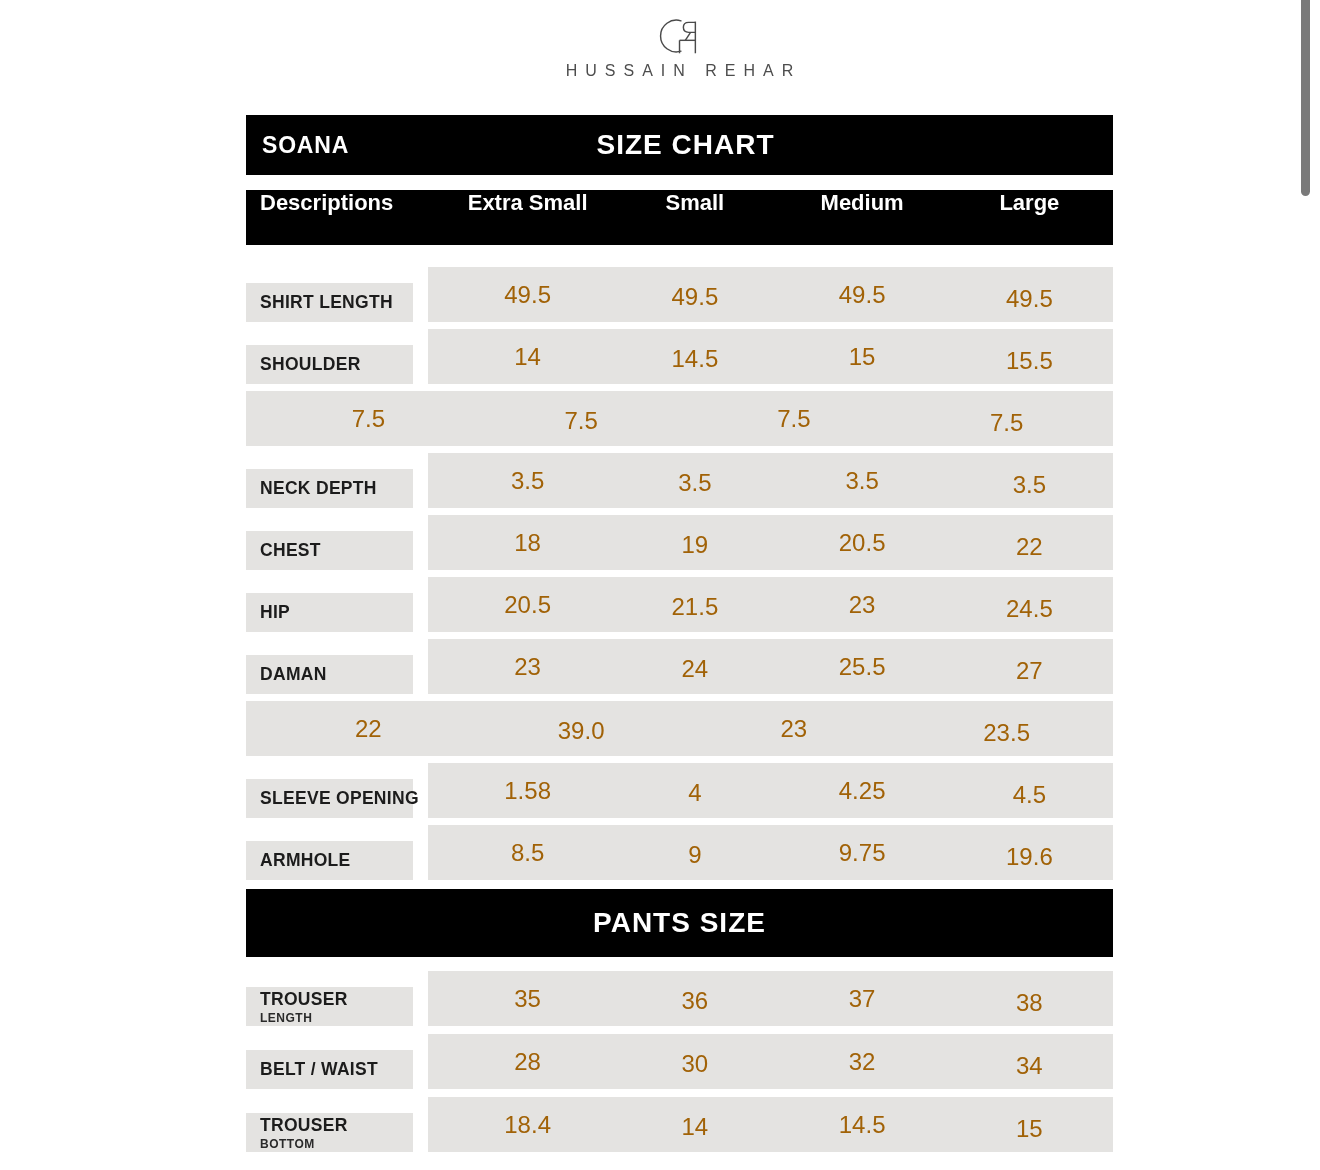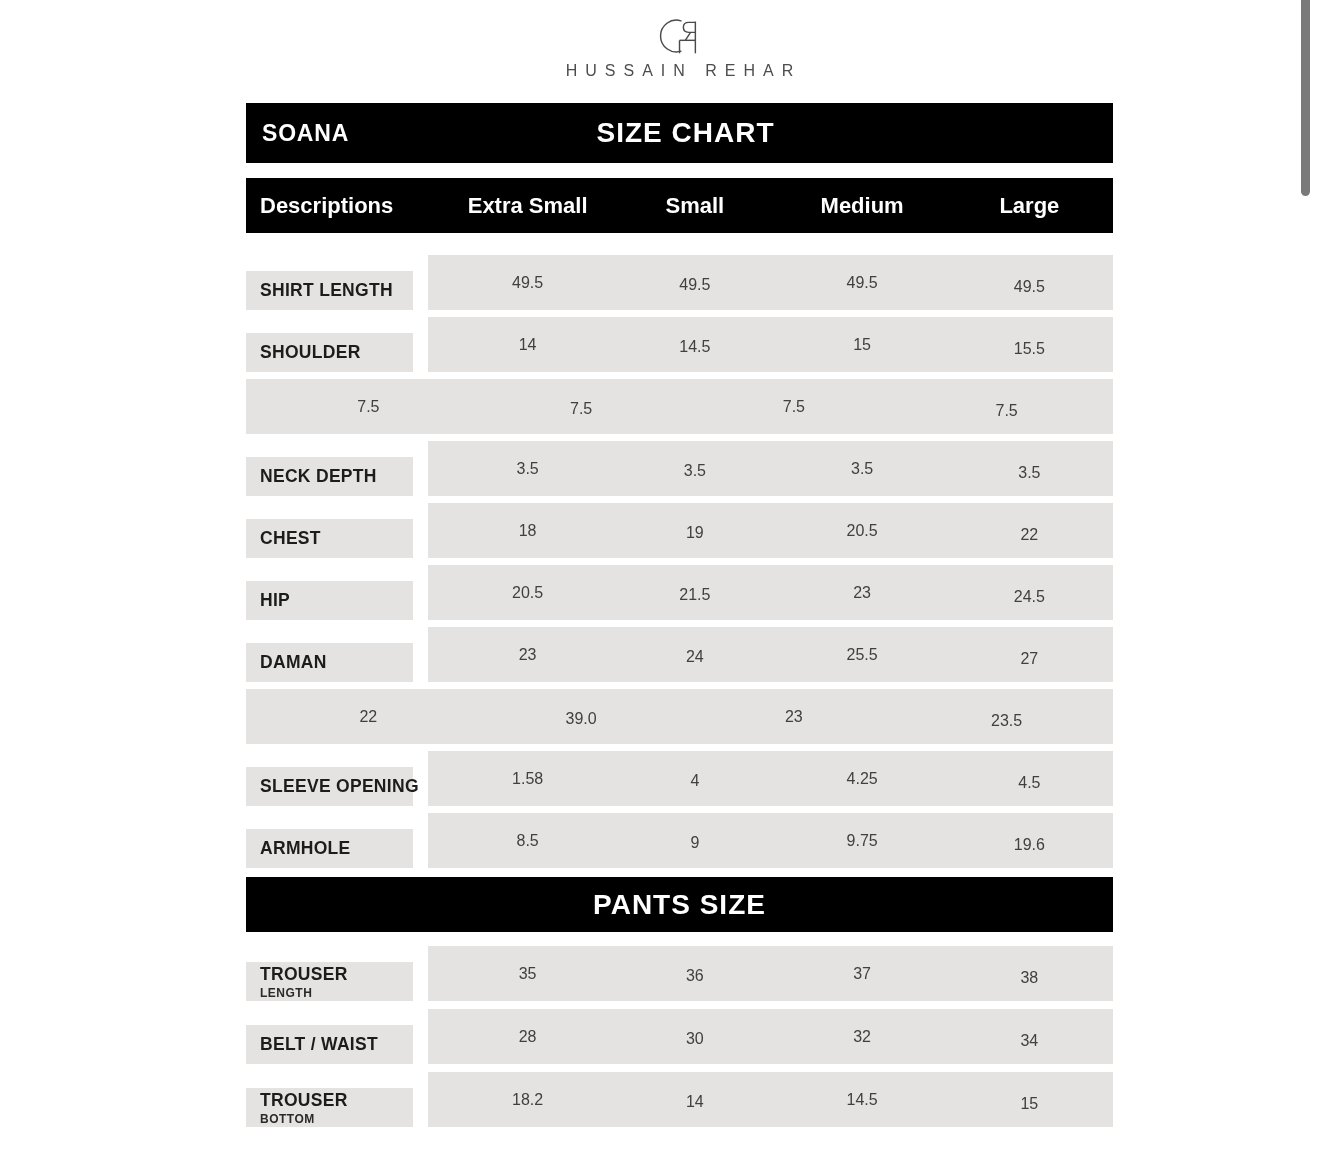--- a/index.html
+++ b/index.html
@@ -27,21 +27,21 @@
   
   .chart {
     position: absolute;
     left: 246px;
     top: 0;
     width: 867px;
   }
 
   
   .brand-block {
-    height: 103px;
+    height: 115px;
     display: flex;
     flex-direction: column;
     align-items: center;
     justify-content: flex-start;
     padding-top: 12px;
   }
   .monogram { width: 48px; height: 48px; }
   .brand-name {
     margin-top: 2px;
     font-size: 16px;
@@ -75,21 +75,20 @@
     text-align: center;
     font-size: 28px;
     font-weight: 700;
     letter-spacing: 1px;
     padding-left: 12px;
   }
   .cols-bar {
     margin-top: 15px;
     height: 55px;
     display: flex;
-    align-items: center;
     margin-bottom: 22px;
   }
   .cols-label-area {
     width: 182px;
     padding-left: 14px;
     font-size: 22px;
     font-weight: 600;
   }
   .cols-vals {
     flex: 1;
@@ -133,32 +132,32 @@
   }
   .label-sub:empty { display: none; }
   .row-vals {
     flex: 1;
     background: #e4e3e1;
     display: grid;
     grid-template-columns: repeat(4, 1fr);
     padding-left: 16px;
     align-items: center;
     text-align: center;
-    font-size: 16px;
+    font-size: 24px;
     font-weight: 500;
-    color: #404040;
+    color: #a16207;
   }
   
   .row-vals .val { position: relative; }
   .row-vals .val:nth-child(2) { top: 2px; }
   .row-vals .val:nth-child(4) { top: 4px; }
 
   .pants-bar {
     margin-top: 9px;
-    height: 55px;
+    height: 68px;
     display: flex;
     align-items: center;
     justify-content: center;
     font-size: 28px;
     font-weight: 700;
     letter-spacing: 1px;
     margin-bottom: 14px;
   }
   .pants-rows .row { margin-bottom: 8px; }
 </style>
@@ -350,21 +349,21 @@
             <span class="val">34</span>
           </div>
   </div>
 
   <div class="row">
     <div class="row-label">
       <span class="label-main">TROUSER</span>
       <span class="label-sub">BOTTOM</span>
     </div>
     <div class="row-vals">
-            <span class="val">18.2</span>
+            <span class="val">18.4</span>
             <span class="val">14</span>
             <span class="val">14.5</span>
             <span class="val">15</span>
           </div>
   </div>
 </div>
 
   </div>
 
   <div class="scrollbar-thumb"></div>

